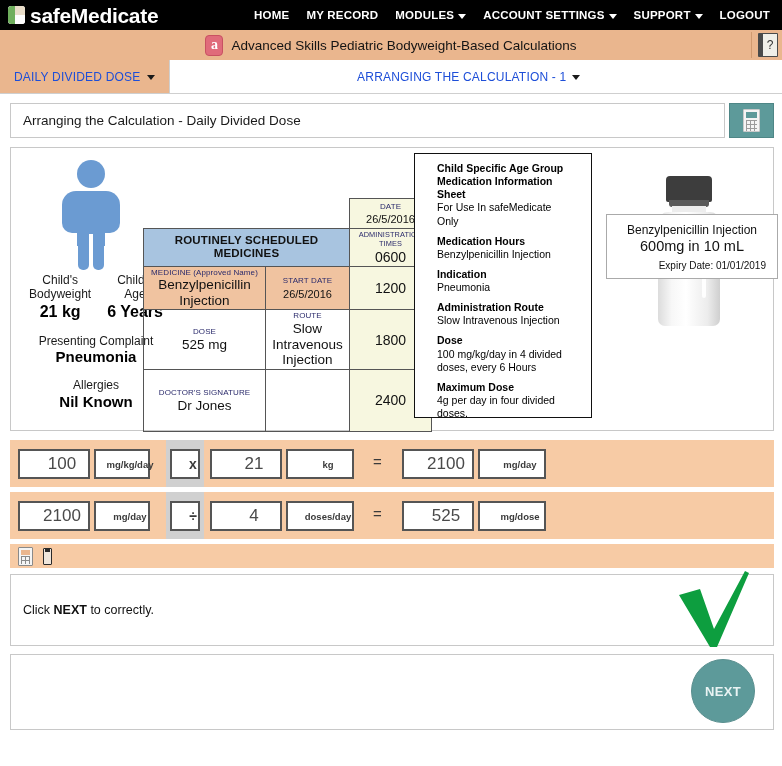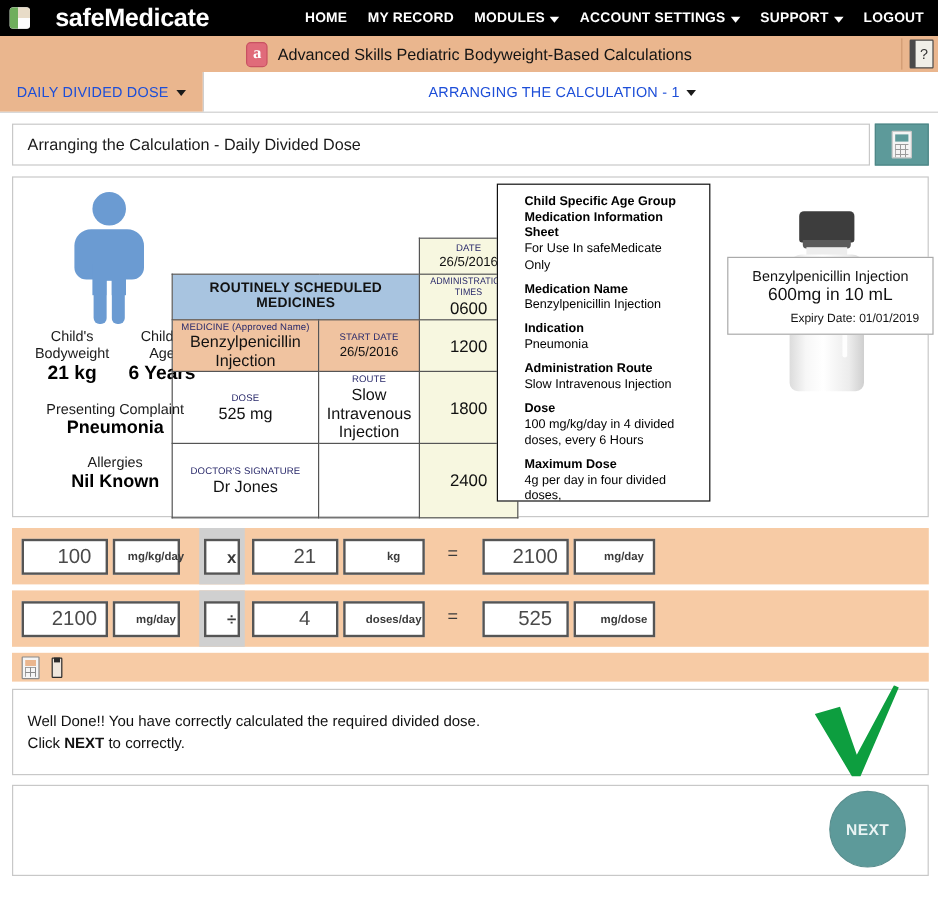--- a/index.html
+++ b/index.html
@@ -11,21 +11,21 @@
     overflow: hidden;
   }
   body { position: relative; }
 
   
   .topnav {
     height: 30px; background: #000000;
     display: flex; align-items: center;
     padding: 0 10px 0 8px;
   }
-  .logo-wrap { display: flex; align-items: center; gap: 21px; }
+  .logo-wrap { display: flex; align-items: center; gap: 5px; }
   .logo-mark {
     width: 17px; height: 18px; position: relative;
     border-radius: 3px; overflow: hidden; background: #ffffff;
     display: block;
   }
   .logo-mark i { position: absolute; display: block; }
   .lm-a { left: 0; top: 0; width: 7px; height: 18px; background: #6fae5c; border-radius: 3px 0 0 3px; }
   .lm-b { left: 7px; top: 0; width: 10px; height: 9px; background: #e8dcc8; }
   .lm-c { left: 7px; top: 9px; width: 10px; height: 9px; background: #fdfdfd; }
   .logo-text {
@@ -481,21 +481,21 @@
     </tbody>
       </table>
   </div>
 
   <div class="medsheet">
     <div class="ms-h">Child Specific Age Group</div>
     <div class="ms-h">Medication Information Sheet</div>
     <div class="ms-t">For Use In safeMedicate Only</div>
 
     <div class="ms-gap"></div>
-    <div class="ms-h">Medication Name</div>
+    <div class="ms-h">Medication Hours</div>
     <div class="ms-t">Benzylpenicillin Injection</div>
 
     <div class="ms-gap"></div>
     <div class="ms-h">Indication</div>
     <div class="ms-t">Pneumonia</div>
 
     <div class="ms-gap"></div>
     <div class="ms-h">Administration Route</div>
     <div class="ms-t">Slow Intravenous Injection</div>
 
@@ -559,21 +559,20 @@
 <div class="toolrow">
   <span class="tool-calc">
     <span class="scr"></span>
       <span class="pad"></span>
   </span>
   <span class="tool-vial"></span>
 </div>
 
 <div class="feedback">
   <div class="fb-text">
-    <div>Well Done!! You have correctly calculated the required divided dose.</div>
     <div><span>Click </span><b>NEXT</b><span> to correctly.</span></div>
   </div>
   <svg class="tick" viewBox="0 0 74 76">
     <polygon points="2,24 23,18 37,58 68,0 72,2 40,76 33,76" fill="#0d9e3f"></polygon>
   </svg>
 </div>
 
 <div class="footer">
   <div class="nextbtn">NEXT</div>
 </div>

